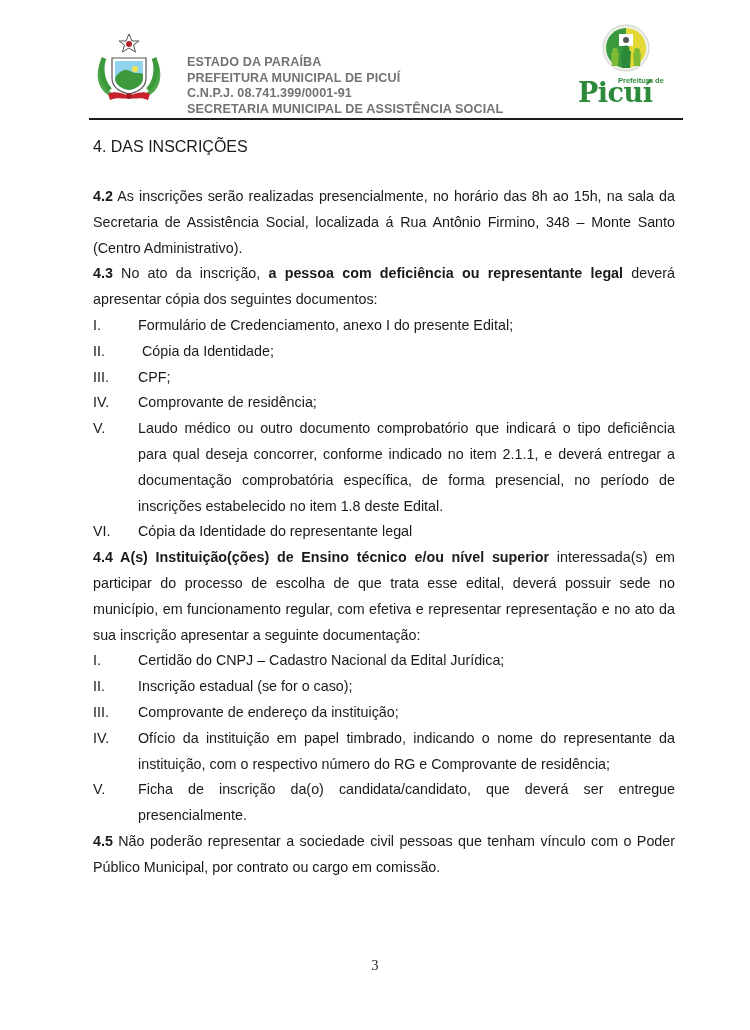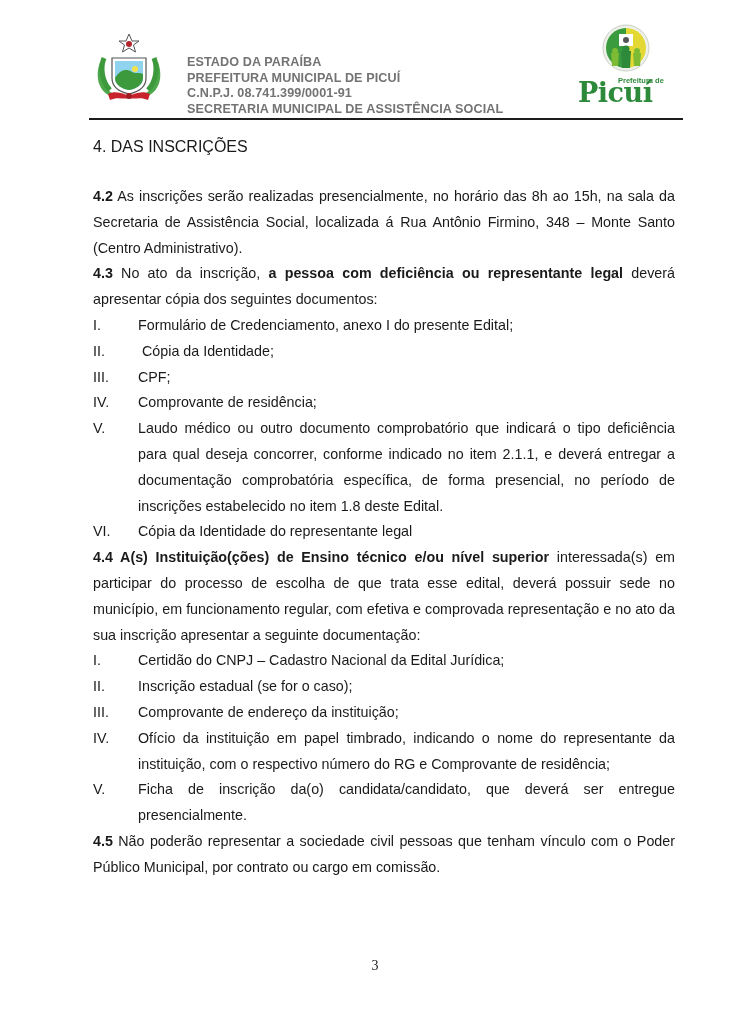--- a/index.html
+++ b/index.html
@@ -109,21 +109,21 @@
       <li>
           <span class="num">V.</span>
           <span class="txt">Laudo médico ou outro documento comprobatório que indicará o tipo deficiência para qual deseja concorrer, conforme indicado no item 2.1.1, e deverá entregar a documentação comprobatória específica, de forma presencial, no período de inscrições estabelecido no item 1.8 deste Edital.</span>
         </li>
       <li>
           <span class="num">VI.</span>
           <span class="txt">Cópia da Identidade do representante legal</span>
         </li>
     </ol>
 
-    <p class="para"><b>4.4 A(s) Instituição(ções) de Ensino técnico e/ou nível superior</b><span> interessada(s) em participar do processo de escolha de que trata esse edital, deverá possuir sede no município, em funcionamento regular, com efetiva e comprovada representação e no ato da sua inscrição apresentar a seguinte documentação:</span></p>
+    <p class="para"><b>4.4 A(s) Instituição(ções) de Ensino técnico e/ou nível superior</b><span> interessada(s) em participar do processo de escolha de que trata esse edital, deverá possuir sede no município, em funcionamento regular, com efetiva e representar representação e no ato da sua inscrição apresentar a seguinte documentação:</span></p>
 
     <ol class="list">
       <li>
           <span class="num">I.</span>
           <span class="txt">Certidão do CNPJ – Cadastro Nacional da Edital Jurídica;</span>
         </li>
       <li>
           <span class="num">II.</span>
           <span class="txt">Inscrição estadual (se for o caso);</span>
         </li>

